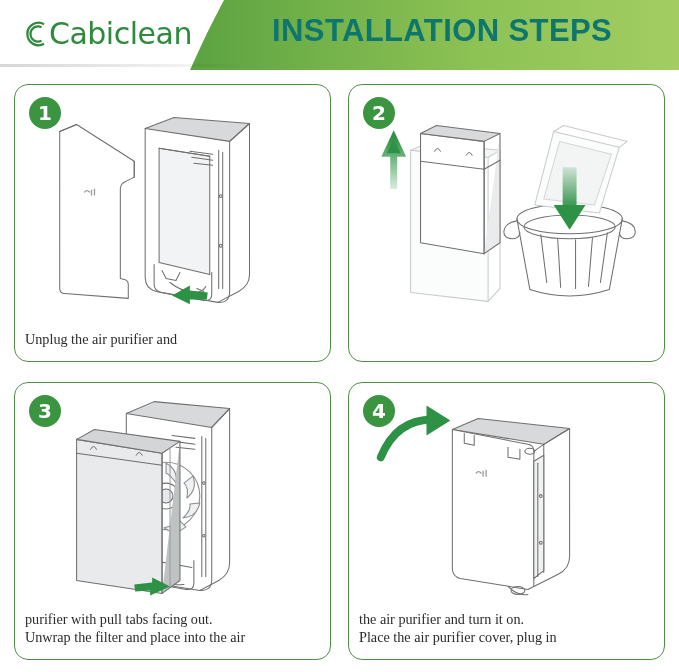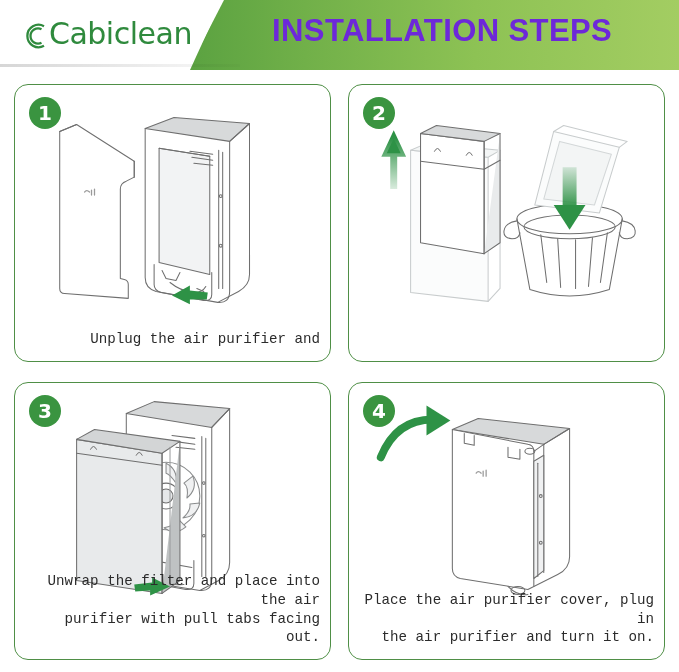--- a/index.html
+++ b/index.html
@@ -17,34 +17,34 @@
     overflow:hidden;
   }
   .header-banner{
     position:absolute;left:0;top:0;width:679px;height:70px;
     background:linear-gradient(90deg,#3d8c35 0%,#4e9a3c 18%,#71b049 45%,#8dc254 70%,#a3cd62 100%);
     -webkit-clip-path:polygon(222px 0, 679px 0, 679px 70px, 190px 70px);
     clip-path:polygon(222px 0, 679px 0, 679px 70px, 190px 70px);
   }
   .header-title{
     position:absolute;left:272px;top:13px;
-    font-size:31px;font-weight:bold;color:#6d28d9;
+    font-size:31px;font-weight:bold;color:#0f766e;
     letter-spacing:0.4px;
     font-family:"Liberation Sans", sans-serif;
   }
   .logo-plate{
     position:absolute;left:0;top:0;width:224px;height:62px;
     background:#ffffff;
     -webkit-clip-path:polygon(0 0, 224px 0, 192px 62px, 0 62px);
     clip-path:polygon(0 0, 224px 0, 192px 62px, 0 62px);
     box-shadow:0 2px 3px rgba(0,0,0,0.18);
   }
   .logo-wrap{
     position:absolute;left:22px;top:16px;
-    display:flex;align-items:flex-end;
+    display:flex;align-items:center;
   }
   .logo-mark{display:block;}
   .logo-text{
     font-size:30px;color:#2f8a3d;letter-spacing:-0.5px;
     font-family:"DejaVu Sans", sans-serif;
     margin-left:1px;
   }
   .header-rule{
     position:absolute;left:0;top:64px;width:240px;height:3px;
     background:linear-gradient(90deg,rgba(0,0,0,0.16),rgba(0,0,0,0.02));
@@ -74,23 +74,23 @@
     font-size:20px;font-weight:bold;
     display:flex;align-items:center;justify-content:center;
     font-family:"DejaVu Sans", sans-serif;
     line-height:1;
   }
   .art{
     position:absolute;left:0;top:8px;width:100%;height:218px;
   }
   .caption{
     position:absolute;left:10px;right:10px;bottom:12px;
-    text-align:right;
+    text-align:left;
     font-size:14.2px;color:#2b2b2b;line-height:1.32;
-    font-family:Liberation Mono, monospace;
+    font-family:Liberation Serif, serif;
   }
   .caption span{display:block;}
 </style>
 </head>
 <body>
 
 <div class="header">
   <div class="header-banner"></div>
   <div class="header-title">INSTALLATION STEPS</div>
 
@@ -242,22 +242,22 @@
 
         <path d="M76 58 q3 -6 6 0" stroke-width="1"></path>
         <path d="M122 64 q3 -6 6 0" stroke-width="1"></path>
       </g>
 
       <g>
         <path d="M136 205 L156 196 L138 187 L138 192 L120 194 L121 201 L136 200 Z" fill="#2e9246"></path>
       </g>
     </svg>
     <div class="caption">
+      <span>purifier with pull tabs facing out.</span>
       <span>Unwrap the filter and place into the air</span>
-      <span>purifier with pull tabs facing out.</span>
     </div>
   </div>
 
   <div class="panel">
     <div class="badge">4</div>
     <svg class="art" viewBox="0 0 317 218" preserveAspectRatio="xMidYMid meet">
       <g fill="none" stroke="#6f6f6f" stroke-width="1.05" stroke-linejoin="round" stroke-linecap="round">
 
         <path d="M104 38 L130 27 L222 37 L196 53 Z" fill="#d7d9da"></path>
         <path d="M222 37 L222 166 Q222 178 210 184 L186 196"></path>
@@ -281,18 +281,18 @@
         <path d="M160 196 q10 10 20 8"></path>
         <ellipse cx="170" cy="200" rx="7" ry="4"></ellipse>
       </g>
 
       <g>
         <path d="M32 66 Q48 26 88 28" fill="none" stroke="#2e9246" stroke-width="8" stroke-linecap="round"></path>
         <path d="M78 14 L102 29 L78 44 Z" fill="#2e9246"></path>
       </g>
     </svg>
     <div class="caption">
+      <span>the air purifier and turn it on.</span>
       <span>Place the air purifier cover, plug in</span>
-      <span>the air purifier and turn it on.</span>
     </div>
   </div>
 
 </div>
 
 </body></html>

